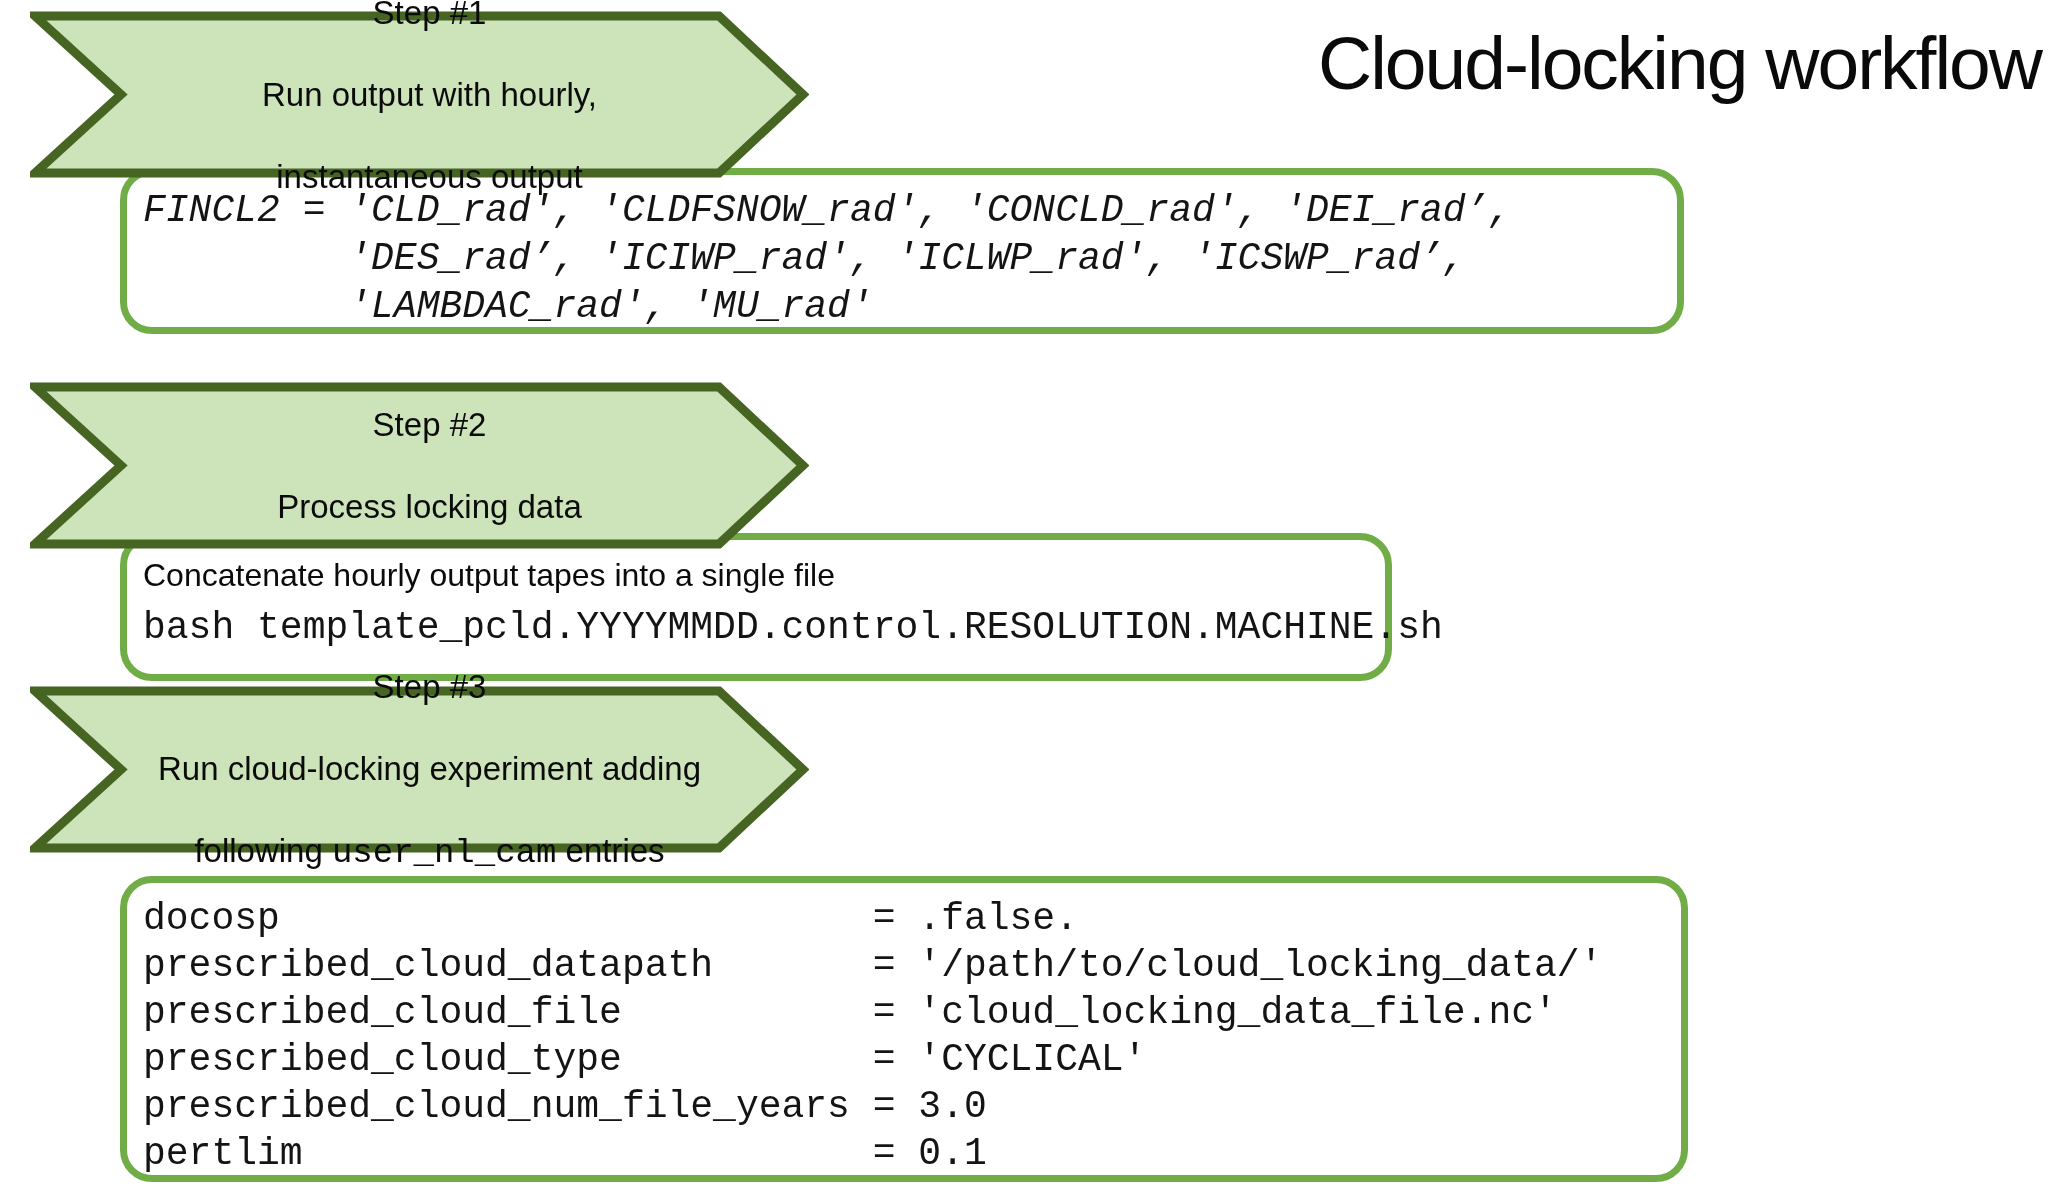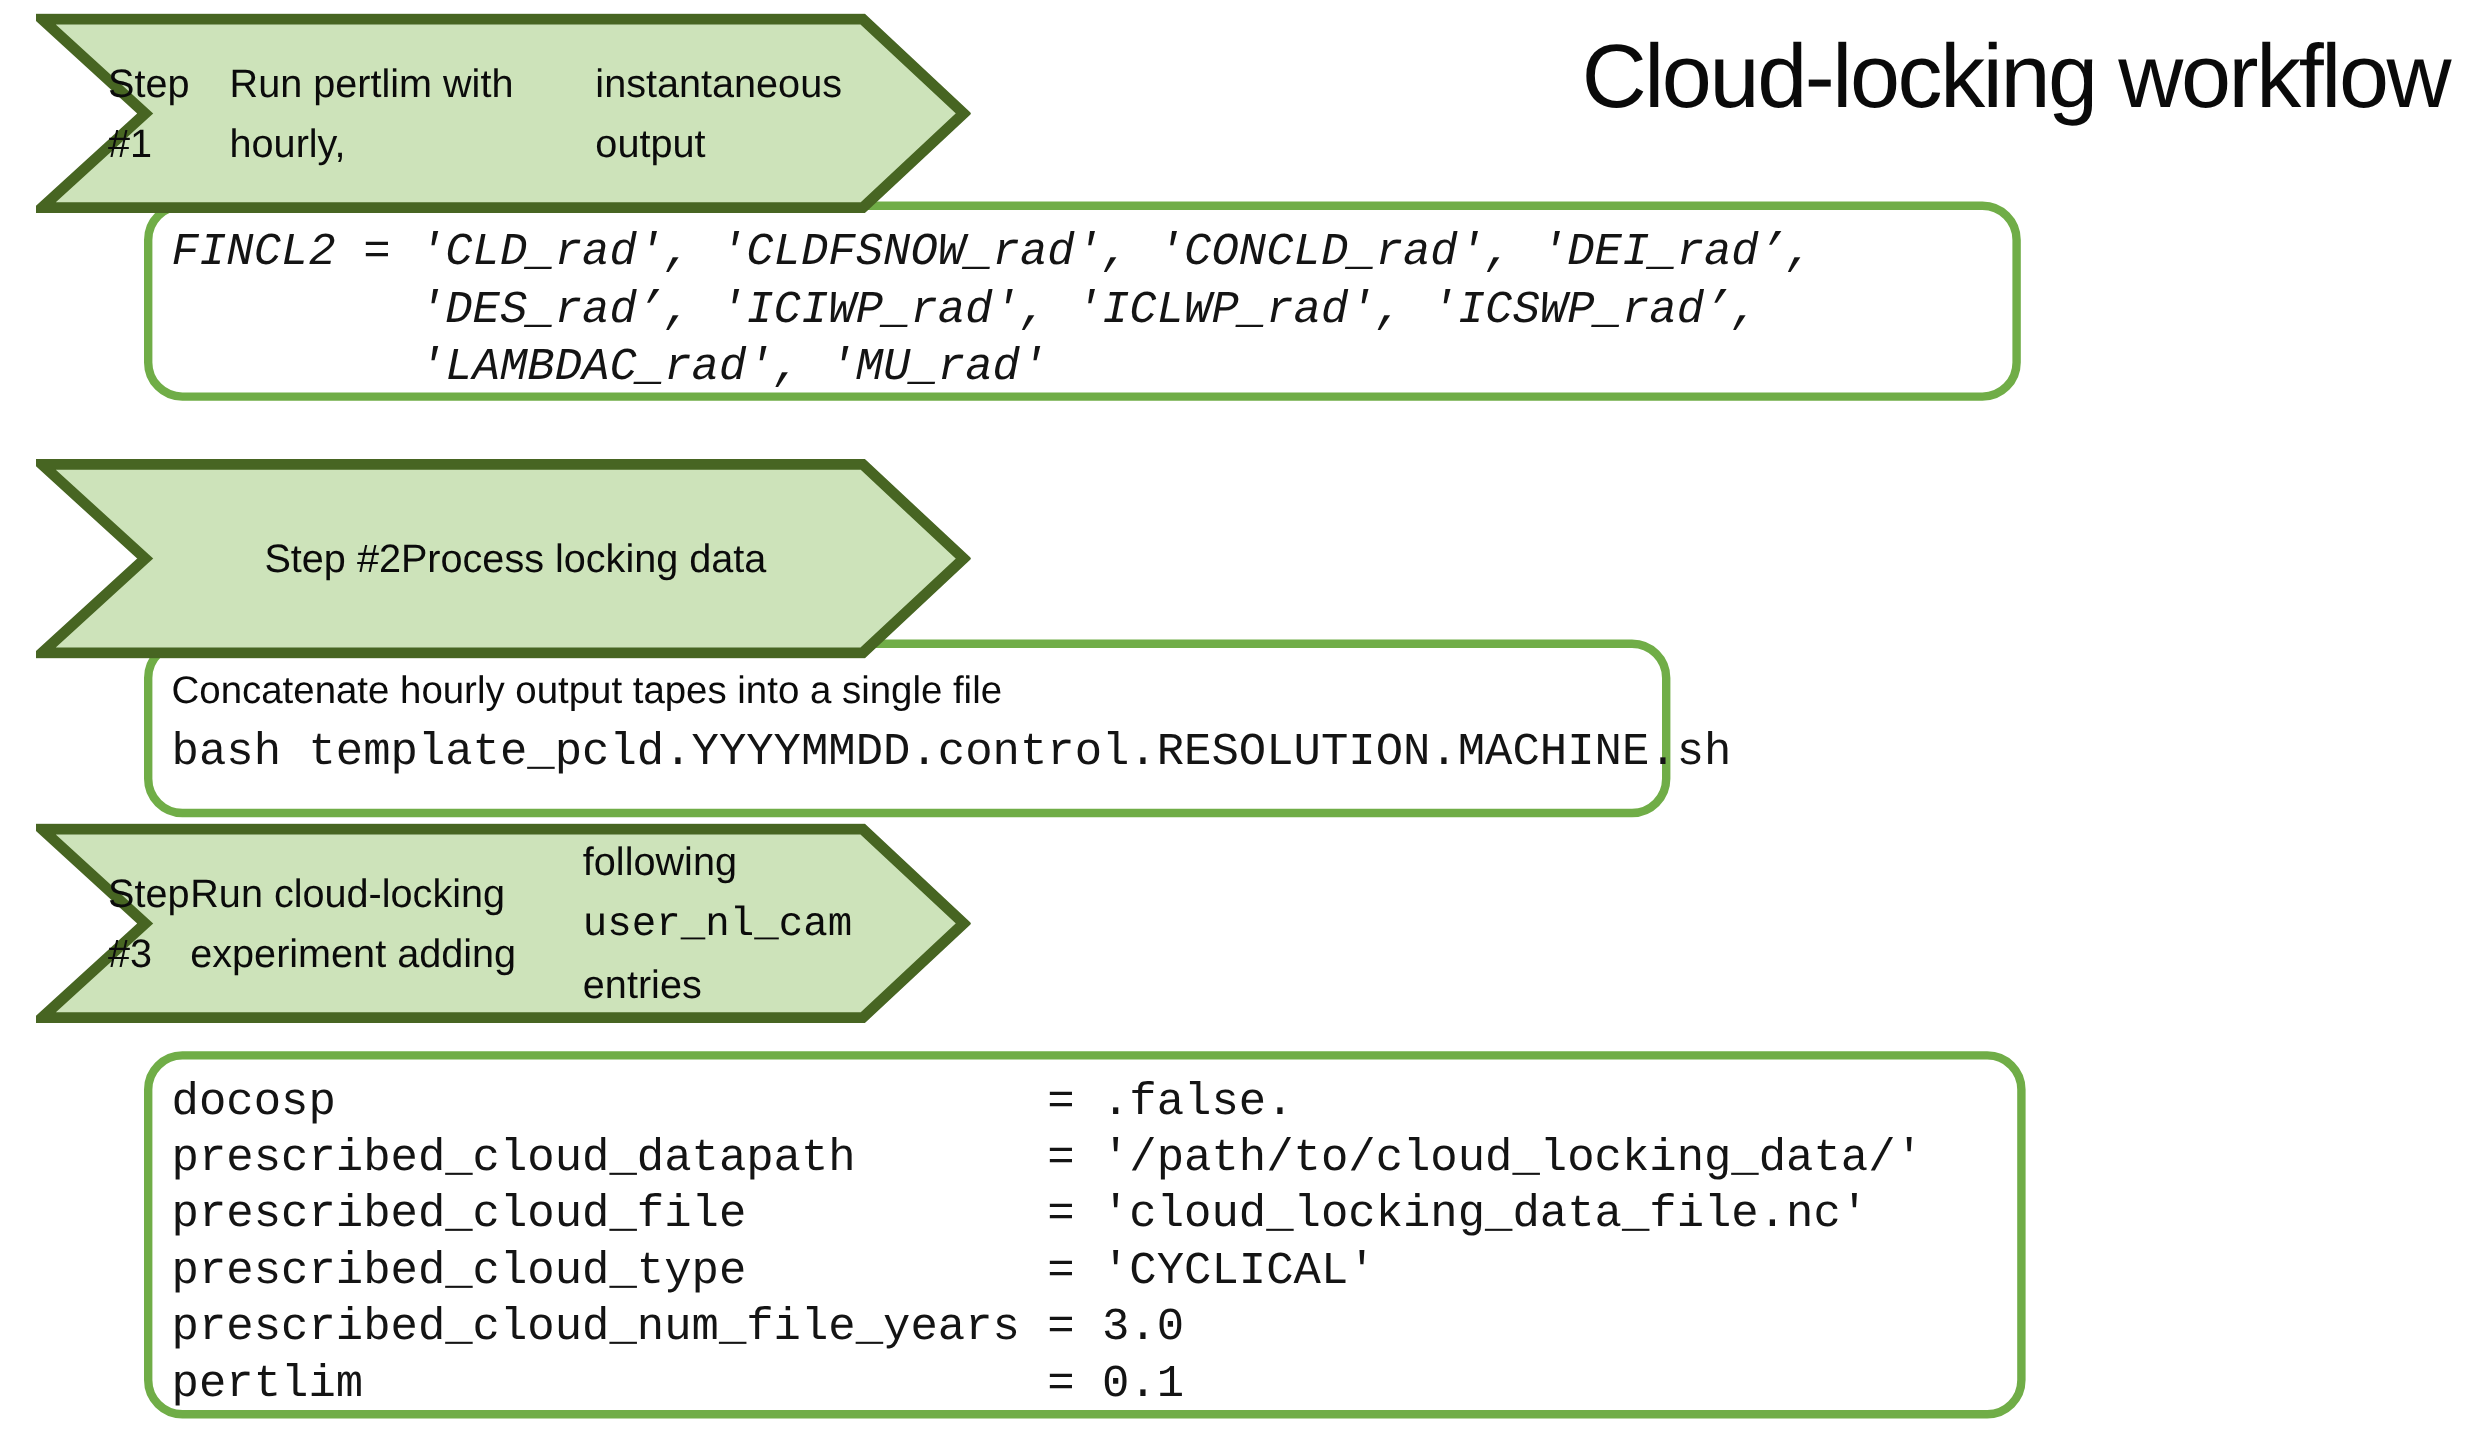--- a/index.html
+++ b/index.html
@@ -29,24 +29,26 @@
   }
   .step-arrow{
     position:absolute;
     left:30px;
     width:779px;height:167px;
     z-index:2;
   }
   .step-arrow svg{position:absolute;left:0;top:0;display:block;}
   .arrow-label{
     position:absolute;left:60px;right:40px;top:0;bottom:0;
-    display:flex;
+    display:flex;flex-direction:column;
     justify-content:center;align-items:center;
+    text-align:center;
     font-size:33px;line-height:50px;
     color:#0b0b0b;
+    gap:32px;
   }
   .arrow-label .mono-inline{
     font-family:"Liberation Mono","DejaVu Sans Mono",monospace;
     font-size:34px;
   }
   .arrow-1{top:11px;}
   .arrow-2{top:382px;}
   .arrow-3{top:686px;}
   .code-box{
     position:absolute;
@@ -101,21 +103,21 @@
     <div class="code-line">prescribed_cloud_num_file_years = 3.0</div>
     <div class="code-line">pertlim                         = 0.1</div>
   </div>
 
   <div class="step-arrow arrow-1">
     <svg width="779" height="167" viewBox="0 0 779 167">
       <polygon points="5,5 689,5 773,83.5 689,162 5,162 91,83.5" fill="var(--arrow-fill)" stroke="var(--arrow-border)" stroke-width="9" stroke-linejoin="miter"></polygon>
     </svg>
     <div class="arrow-label">
       <div>Step #1</div>
-      <div>Run pertlim with hourly,</div>
+      <div>Run output with hourly,</div>
       <div>instantaneous output</div>
     </div>
   </div>
 
   <div class="step-arrow arrow-2">
     <svg width="779" height="167" viewBox="0 0 779 167">
       <polygon points="5,5 689,5 773,83.5 689,162 5,162 91,83.5" fill="var(--arrow-fill)" stroke="var(--arrow-border)" stroke-width="9" stroke-linejoin="miter"></polygon>
     </svg>
     <div class="arrow-label">
       <div>Step #2</div>

